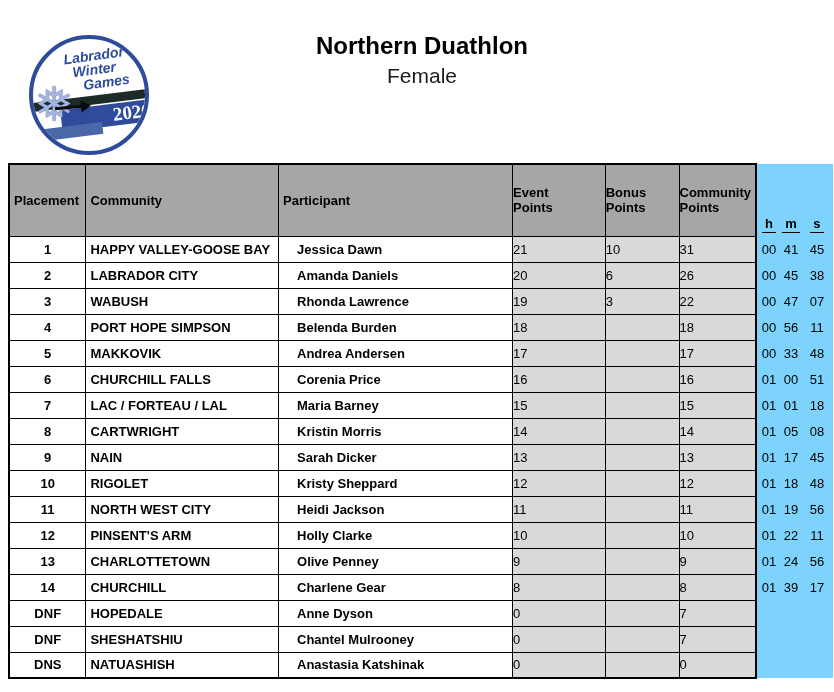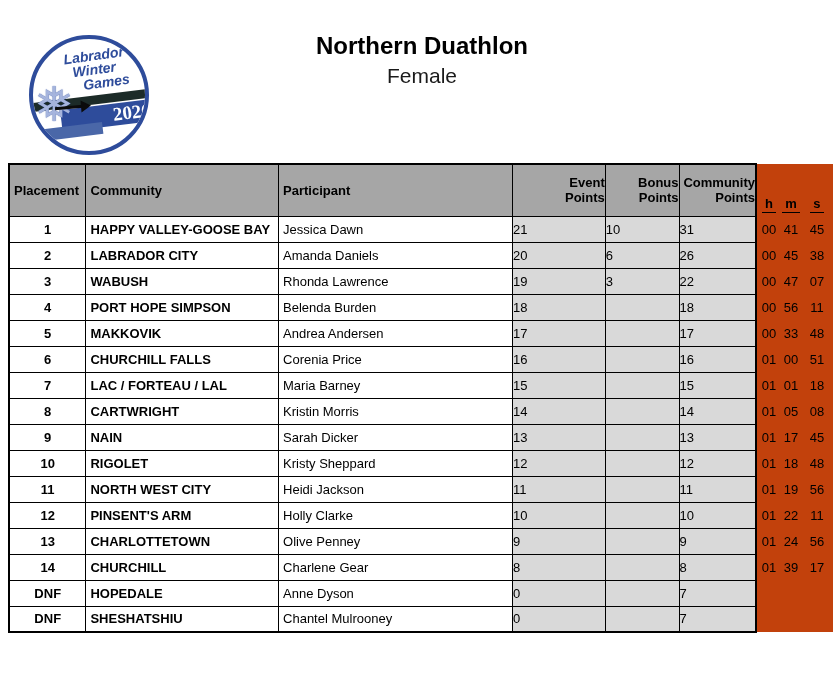--- a/index.html
+++ b/index.html
@@ -79,45 +79,45 @@
   .titles { position: absolute; left: 0; top: 32px; width: 844px; text-align: center; }
   .title { font-size: 24px; font-weight: bold; color: #000; }
   .subtitle { font-size: 21px; color: #1a1a1a; margin-top: 4px; }
 
   
   table.results {
     position: absolute; left: 8px; top: 163px;
     border-collapse: collapse; table-layout: fixed;
   }
   th, td { padding: 0; vertical-align: middle; font-size: 13px; color: #000; }
-  thead tr { height: 52px; }
+  thead tr { height: 72px; }
   tbody tr { height: 26px; }
 
   thead th.gray {
     background: var(--header-bg);
     border: 1px solid var(--border-c);
     border-top-width: 2px;
     font-weight: bold;
     white-space: pre-line;
     line-height: 15px;
   }
   thead th.left { text-align: left; padding-left: 4px; }
-  thead th.center { text-align: right; }
+  thead th.center { text-align: left; }
   thead th:first-child, tbody td:first-child { border-left-width: 2px; }
   thead th.rt, tbody td.rt { border-right-width: 2px; }
   tbody tr:last-child td:not(.time) { border-bottom-width: 2px; }
 
   tbody td { border: 1px solid var(--border-c); }
   td.pl  { text-align: center; font-weight: bold; }
   td.com { text-align: left; font-weight: bold; padding-left: 4px; }
-  td.par { text-align: left; font-weight: normal; padding-left: 4px; margin-top: 28px; }
+  td.par { text-align: left; font-weight: bold; padding-left: 18px; margin-top: 28px; }
   td.pts { background: var(--points-bg); font-weight: normal; }
 
   td.time, th.time-hdr {
-    border: none; background: #c2410c; text-align: left; white-space: nowrap; text-decoration: underline;
+    border: none; background: #7dd3fc; text-align: left; white-space: nowrap; text-decoration: underline;
   }
   th.time-hdr { vertical-align: bottom; padding-bottom: 5px; }
   .tseg { display: inline-block; width: 20px; margin-left: 2px; text-align: center; }
   .tseg.s2 { margin-left: 6px; }
   th.time-hdr .tseg i {
     font-style: normal; font-weight: bold;
     border-bottom: 1px solid #000;
     padding: 0 3px 1px 3px;
   }
 </style>
@@ -325,14 +325,23 @@
   <tr>
     <td class="pl">DNF</td>
     <td class="com">SHESHATSHIU</td>
     <td class="par">Chantel Mulrooney</td>
     <td class="pts">0</td>
     <td class="pts"></td>
     <td class="pts rt">7</td>
     <td class="time"></td>
   </tr>
 
+  <tr>
+    <td class="pl">DNS</td>
+    <td class="com">NATUASHISH</td>
+    <td class="par">Anastasia Katshinak</td>
+    <td class="pts">0</td>
+    <td class="pts"></td>
+    <td class="pts rt">0</td>
+    <td class="time"></td>
+  </tr>
 </tbody>
 </table>
 
 </body></html>

